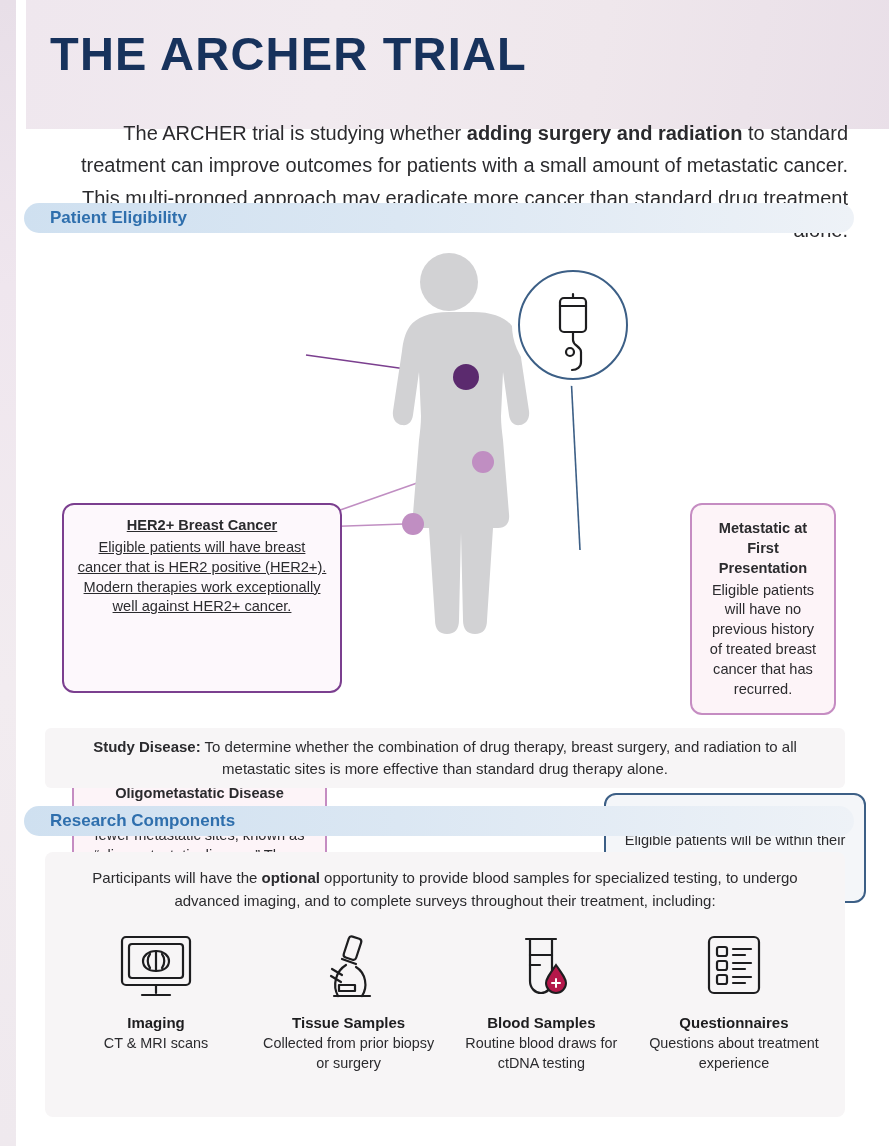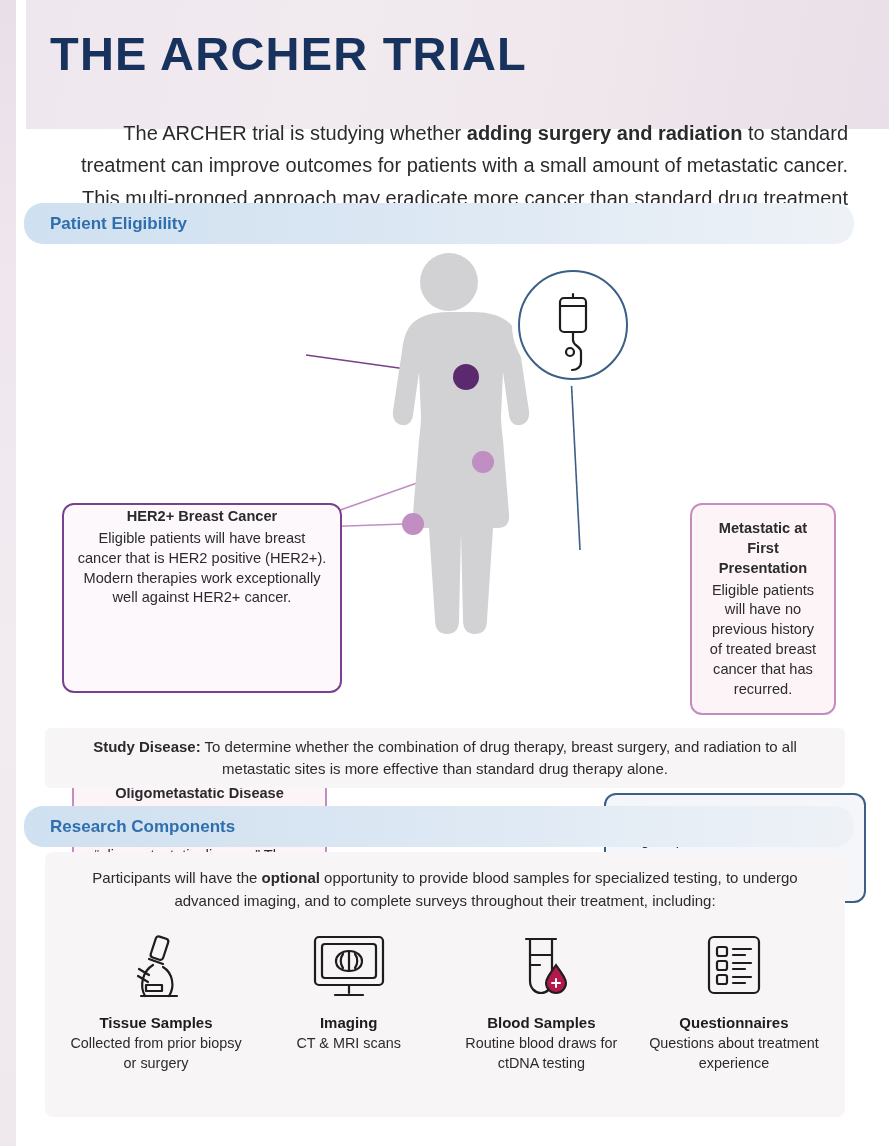--- a/index.html
+++ b/index.html
@@ -55,21 +55,21 @@
     text-align: right;
     font-size: 20px;
     line-height: 1.62;
     color: #2b2b2e;
   }
   .intro b { font-weight: bold; }
 
   
   .section-bar {
     position: absolute;
-    height: 41px;
+    height: 30px;
     border-radius: 19px;
     background: linear-gradient(90deg, #cfe0f0 0%, #dbe7f3 45%, #eef2f7 100%);
     display: flex;
     align-items: center;
   }
   .section-bar .label {
     padding-left: 26px;
     font-size: 17px;
     font-weight: bold;
     color: #2f6fad;
@@ -139,21 +139,21 @@
     background: #fdf8fc;
   }
   .card-pink {
     border: 2px solid #c58cc2;
     background: #fdf4f8;
   }
   .card-blue {
     border: 2px solid #3c5f86;
     background: #f4f6f9;
   }
-  #card-her2   { left: 38px;  top: 258px; width: 280px; height: 190px; padding-top: 2px; }
+  #card-her2   { left: 38px;  top: 258px; width: 280px; height: 190px; padding-top: 11px; text-decoration: underline; }
   #card-meta   { left: 666px; top: 258px; width: 146px; height: 212px; padding-top: 14px; }
   #card-oligo  { left: 48px;  top: 524px; width: 255px; height: 182px; padding-top: 13px; }
   #card-first  { left: 580px; top: 548px; width: 262px; height: 110px; padding-top: 14px; }
 
   
   .purpose {
     position: absolute;
     left: 45px; top: 728px;
     width: 800px; height: 60px;
     background: #f7f5f6;
@@ -310,56 +310,56 @@
   <div class="section-bar" id="bar-research">
     <span class="label">Research Components</span>
   </div>
 
   <div class="research-panel">
     <div class="research-intro">
       <span>Participants will have the </span><b>optional</b><span> opportunity to provide blood samples for specialized testing, to undergo advanced imaging, and to complete surveys throughout their treatment, including:</span>
     </div>
 
     <div class="components">
+
+      <div class="component">
+        <div class="icon">
+          <svg width="84" height="74" viewBox="0 0 84 74">
+            <g stroke="#1d1d1f" stroke-width="2.2" fill="none" stroke-linecap="round" stroke-linejoin="round">
+              <rect x="8" y="8" width="68" height="48" rx="4"></rect>
+              <rect x="15" y="15" width="54" height="34" rx="3"></rect>
+              <path d="M42 22 c-8 0 -13 5 -13 10 0 6 5 10 13 10 8 0 13 -4 13 -10 0 -5 -5 -10 -13 -10z"></path>
+              <path d="M42 22 v20 M36 25 c-3 4 -3 10 0 14 M48 25 c3 4 3 10 0 14"></path>
+              <line x1="42" y1="56" x2="42" y2="64"></line>
+              <line x1="28" y1="66" x2="56" y2="66"></line>
+            </g>
+          </svg>
+        </div>
+        <div class="c-title">Imaging</div>
+        <div class="c-desc">CT &amp; MRI scans</div>
+      </div>
 
       <div class="component">
         <div class="icon">
           <svg width="74" height="74" viewBox="0 0 74 74">
             <g stroke="#1d1d1f" stroke-width="2.2" fill="none" stroke-linecap="round" stroke-linejoin="round">
               <rect x="34" y="8" width="13" height="22" rx="3" transform="rotate(18 40 19)"></rect>
               <line x1="30" y1="30" x2="44" y2="35"></line>
               <path d="M34 36 c-10 6 -14 20 -8 31"></path>
               <path d="M30 67 h28"></path>
               <path d="M22 67 h34"></path>
               <rect x="27" y="56" width="16" height="6"></rect>
               <path d="M44 38 c10 6 12 20 6 29"></path>
               <line x1="20" y1="40" x2="30" y2="46"></line>
               <line x1="19" y1="47" x2="29" y2="53"></line>
             </g>
           </svg>
         </div>
         <div class="c-title">Tissue Samples</div>
         <div class="c-desc">Collected from prior biopsy or surgery</div>
-      </div>
-
-      <div class="component">
-        <div class="icon">
-          <svg width="84" height="74" viewBox="0 0 84 74">
-            <g stroke="#1d1d1f" stroke-width="2.2" fill="none" stroke-linecap="round" stroke-linejoin="round">
-              <rect x="8" y="8" width="68" height="48" rx="4"></rect>
-              <rect x="15" y="15" width="54" height="34" rx="3"></rect>
-              <path d="M42 22 c-8 0 -13 5 -13 10 0 6 5 10 13 10 8 0 13 -4 13 -10 0 -5 -5 -10 -13 -10z"></path>
-              <path d="M42 22 v20 M36 25 c-3 4 -3 10 0 14 M48 25 c3 4 3 10 0 14"></path>
-              <line x1="42" y1="56" x2="42" y2="64"></line>
-              <line x1="28" y1="66" x2="56" y2="66"></line>
-            </g>
-          </svg>
-        </div>
-        <div class="c-title">Imaging</div>
-        <div class="c-desc">CT &amp; MRI scans</div>
       </div>
 
       <div class="component">
         <div class="icon">
           <svg width="74" height="74" viewBox="0 0 74 74">
             <g stroke="#1d1d1f" stroke-width="2.2" fill="none" stroke-linecap="round" stroke-linejoin="round">
               <path d="M26 10 h22 v42 c0 7 -5 12 -11 12 c-6 0 -11 -5 -11 -12z"></path>
               <line x1="22" y1="10" x2="52" y2="10"></line>
               <line x1="26" y1="26" x2="48" y2="26"></line>
               <line x1="26" y1="36" x2="36" y2="36"></line>

